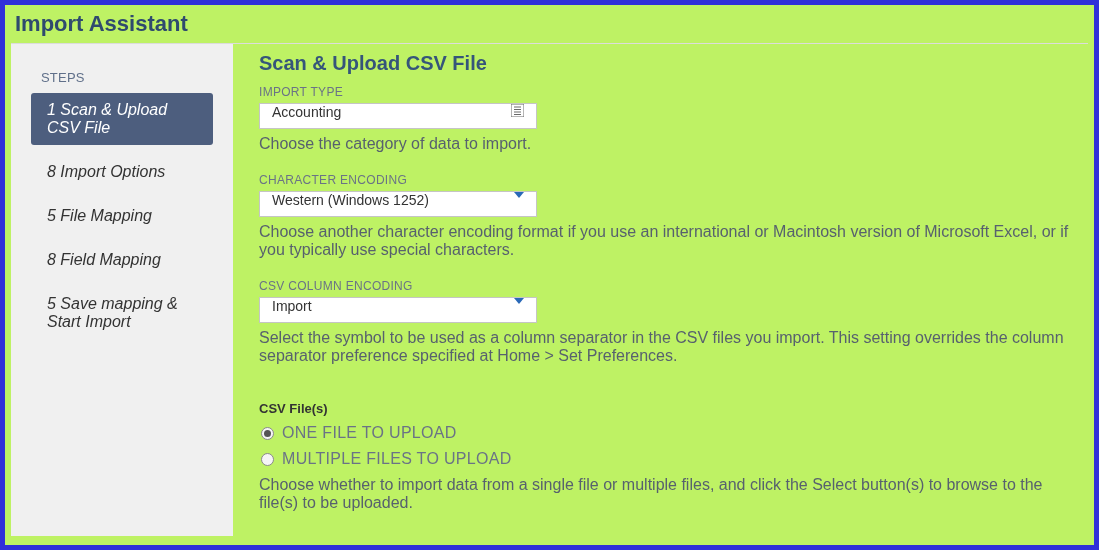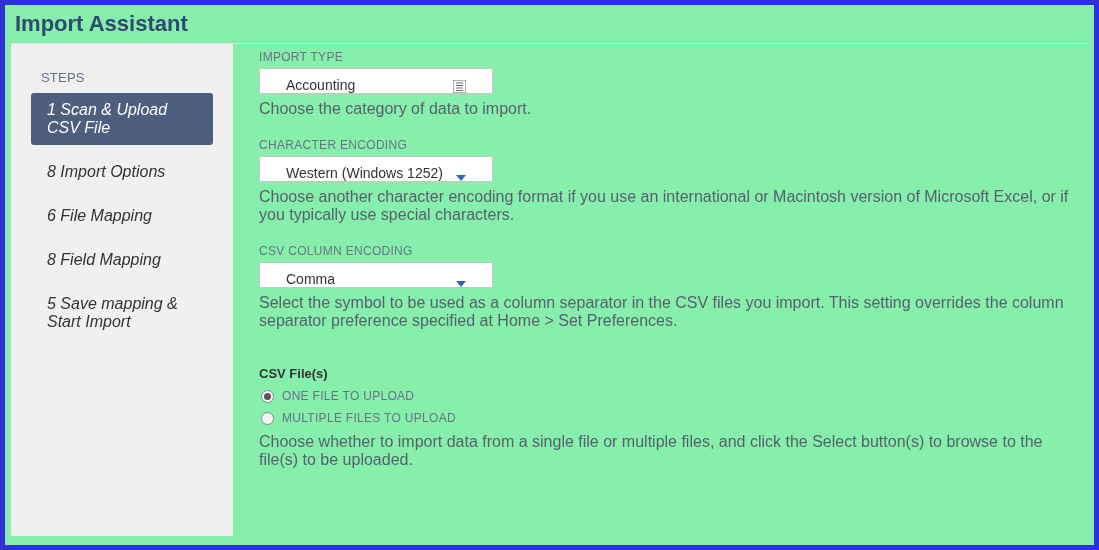--- a/index.html
+++ b/index.html
@@ -9,21 +9,21 @@
     }
     body {
       font-family: Arial, Helvetica, sans-serif;
       background: #fff;
     }
     .outer-frame {
       border: 5px solid #3030d8;
       width: 1099px;
       height: 550px;
       padding: 4px 6px 6px 6px;
-      background: #86efac;
+      background: #bef264;
     }
     .page-title {
       color: #2f4a6e;
       font-size: 22px;
       font-weight: bold;
       padding: 2px 0 6px 4px;
     }
     .divider {
       border-top: 1px solid #dcdcdc;
       margin: 0 0 0 0;
@@ -77,26 +77,26 @@
       margin-bottom: 36px;
     }
     .field-label {
       color: #6a7386;
       font-size: 12px;
       letter-spacing: 0.3px;
       margin-bottom: 4px;
     }
     .field-control {
       position: relative;
-      width: 234px;
+      width: 278px;
       border: 1px solid #c5c5c5;
       height: 26px;
       display: flex;
-      align-items: flex-end;
-      padding: 0 26px;
+      align-items: flex-start;
+      padding: 0 12px;
       background: #fff;
       cursor: pointer;
     }
     .field-value {
       font-size: 14px;
       color: #333;
       flex: 1;
     }
     .caret-down {
       width: 0;
@@ -139,45 +139,46 @@
     }
     .radio-circle.checked::after {
       content: "";
       width: 7px;
       height: 7px;
       background: #555;
       border-radius: 50%;
       display: block;
     }
     .radio-label {
-      font-size: 12px;
+      font-size: 16px;
       color: #6a7386;
       letter-spacing: 0.3px;
     }
     .csv-section .field-hint {
       margin-top: 2px;
     }
   </style>
 </head>
 <body>
 
 <div class="outer-frame">
   <div class="page-title">Import Assistant</div>
   <div class="divider"></div>
   <div class="content-area">
     <div class="sidebar">
       <div class="steps-header">STEPS</div>
       <div class="sidebar-item active">1 Scan &amp; Upload CSV File</div>
       <div class="sidebar-item">8 Import Options</div>
-      <div class="sidebar-item">6 File Mapping</div>
+      <div class="sidebar-item">5 File Mapping</div>
       <div class="sidebar-item">8 Field Mapping</div>
       <div class="sidebar-item">5 Save mapping &amp; Start Import</div>
     </div>
 
     <div class="main-panel">
+      <div class="section-title">Scan &amp; Upload CSV File</div>
 
       <div class="field-block">
         <div class="field-label">IMPORT TYPE</div>
         <div class="field-control">
           <span class="field-value">Accounting</span>
           <span class="list-icon">
             <svg width="13" height="13" viewBox="0 0 13 13">
               <rect x="0" y="0" width="13" height="13" fill="none" stroke="#6a6a6a" stroke-width="1"></rect>
               <line x1="3" y1="3" x2="10" y2="3" stroke="#6a6a6a" stroke-width="1"></line>
               <line x1="3" y1="5.5" x2="10" y2="5.5" stroke="#6a6a6a" stroke-width="1"></line>
@@ -195,21 +196,21 @@
         <div class="field-control">
           <span class="field-value">Western (Windows 1252)</span>
           <span class="caret-down"></span>
         </div>
         <div class="field-hint">Choose another character encoding format if you use an international or Macintosh version of Microsoft Excel, or if you typically use special characters.</div>
       </div>
 
       <div class="field-block big-gap">
         <div class="field-label">CSV COLUMN ENCODING</div>
         <div class="field-control">
-          <span class="field-value">Comma</span>
+          <span class="field-value">Import</span>
           <span class="caret-down"></span>
         </div>
         <div class="field-hint">Select the symbol to be used as a column separator in the CSV files you import. This setting overrides the column separator preference specified at Home &gt; Set Preferences.</div>
       </div>
 
       <div class="field-block csv-section">
         <div class="csv-files-label">CSV File(s)</div>
         <div class="radio-row">
           <span class="radio-circle checked"></span>
           <span class="radio-label">ONE FILE TO UPLOAD</span>

